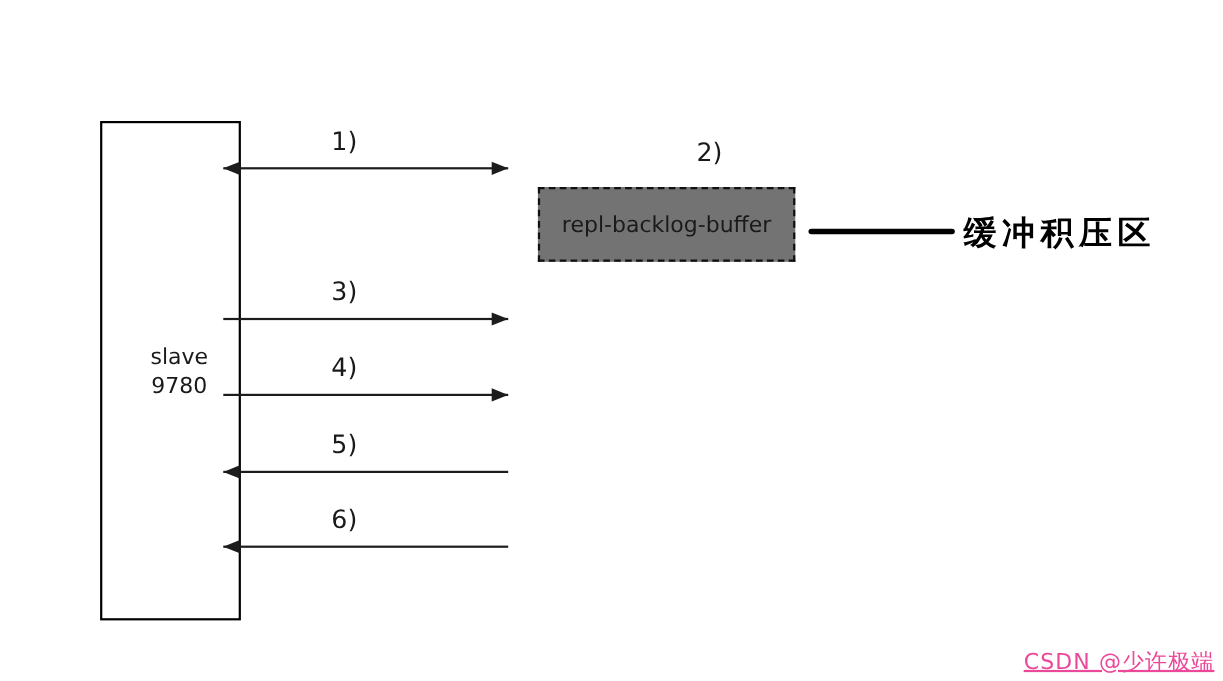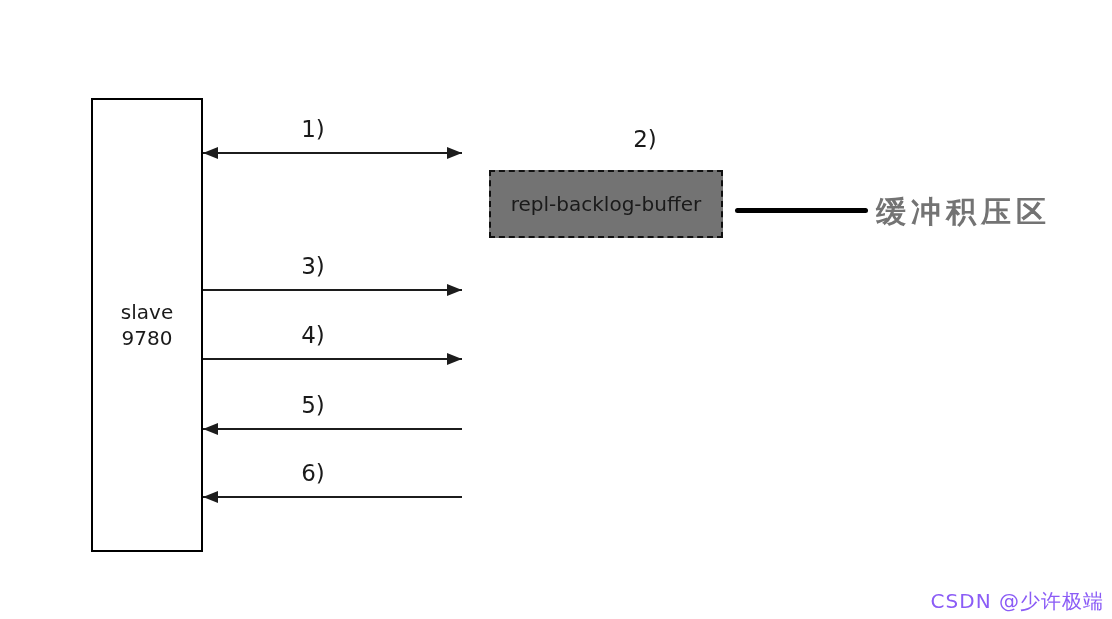--- a/index.html
+++ b/index.html
@@ -23,21 +23,21 @@
     border: 2px solid #000000;
     background: #ffffff;
     display: flex;
     flex-direction: column;
     align-items: center;
     justify-content: center;
     font-size: 20px;
     line-height: 26px;
     text-align: center;
   }
-  .node-slave  { left: 91px;  top: 98px; width: 108px; height: 450px; }
+  .node-slave  { left: 91px;  top: 110px; width: 108px; height: 450px; padding-left: 16px; }
   .node-master { left: 462px; top: 98px; width: 107px; height: 450px; }
 
   
   .arrow {
     position: absolute;
     left: 203px;
     width: 259px;
     height: 0;
   }
   .arrow-line {
@@ -107,34 +107,35 @@
     border-radius: 3px;
   }
   .backlog-annotation {
     position: absolute;
     left: 876px;
     top: 192px;
     font-family: Liberation Serif, serif;
     font-weight: bold;
     font-size: 30px;
     letter-spacing: 5px;
-    color: #737373;
+    color: #000000;
     white-space: nowrap;
     text-align: center;
   }
 
   
   .watermark {
     position: absolute;
     right: 8px;
     bottom: 4px;
     font-size: 20px;
-    color: #8b5cf6;
+    color: #ec4899;
     letter-spacing: 1px;
     white-space: nowrap;
+    text-decoration: underline;
   }
 </style>
 </head>
 <body>
 
 <div class="canvas">
 
   <div class="node-box node-slave">
     <div>slave</div>
     <div>9780</div>

